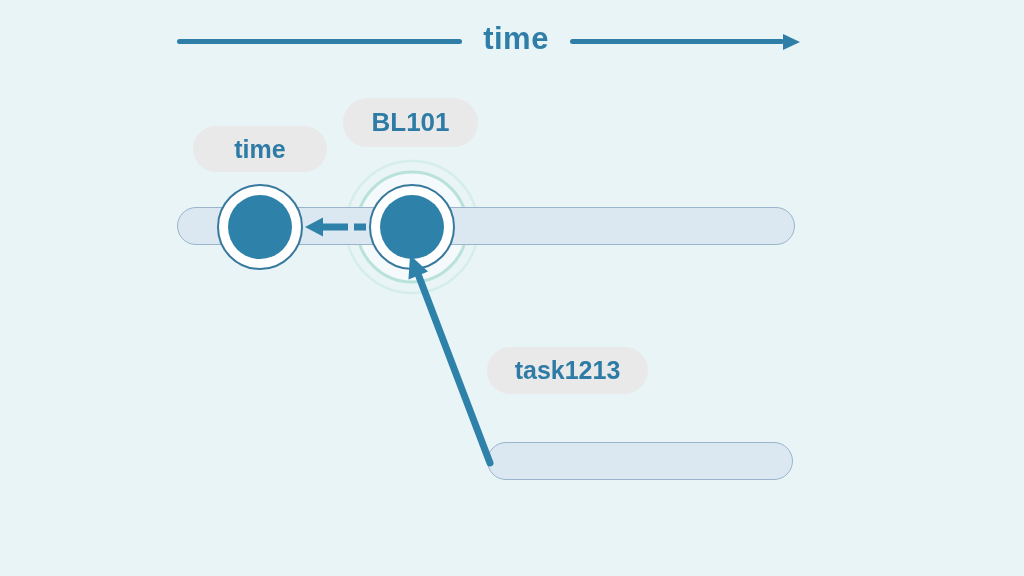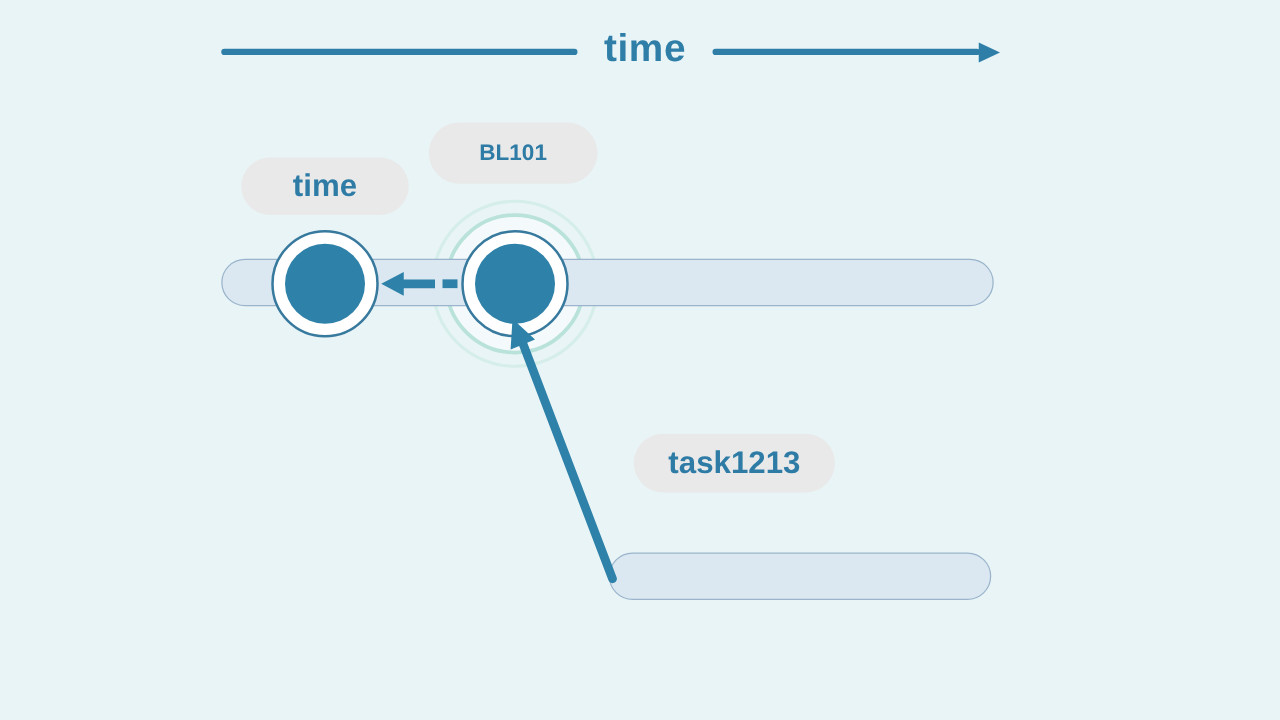--- a/index.html
+++ b/index.html
@@ -77,22 +77,22 @@
     position: absolute;
     background: #e9e9e9;
     border-radius: 25px;
     display: flex;
     align-items: center;
     justify-content: center;
     font-weight: bold;
     color: #2e7ca6;
   }
   .pill-main { left: 193px; top: 126px; width: 134px; height: 46px; font-size: 25px; }
-  .pill-bl   { left: 343px; top:  98px; width: 135px; height: 49px; font-size: 18px; }
-  .pill-task { left: 507px; top: 347px; width: 161px; height: 47px; font-size: 25px; }
+  .pill-bl   { left: 343px; top:  98px; width: 135px; height: 49px; font-size: 26px; }
+  .pill-task { left: 487px; top: 347px; width: 161px; height: 47px; font-size: 25px; }
 
   svg.layer {
     position: absolute;
     left: 0; top: 0;
     pointer-events: none;
   }
 </style>
 </head>
 <body>
 

